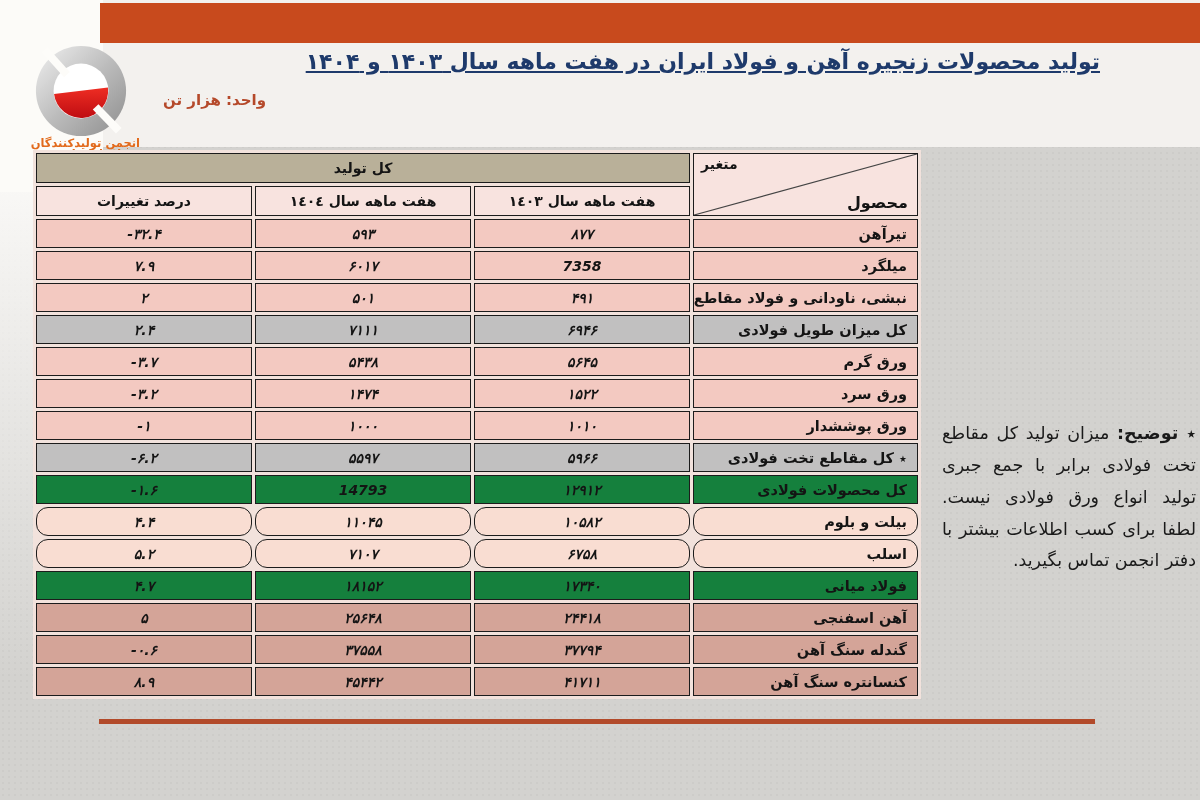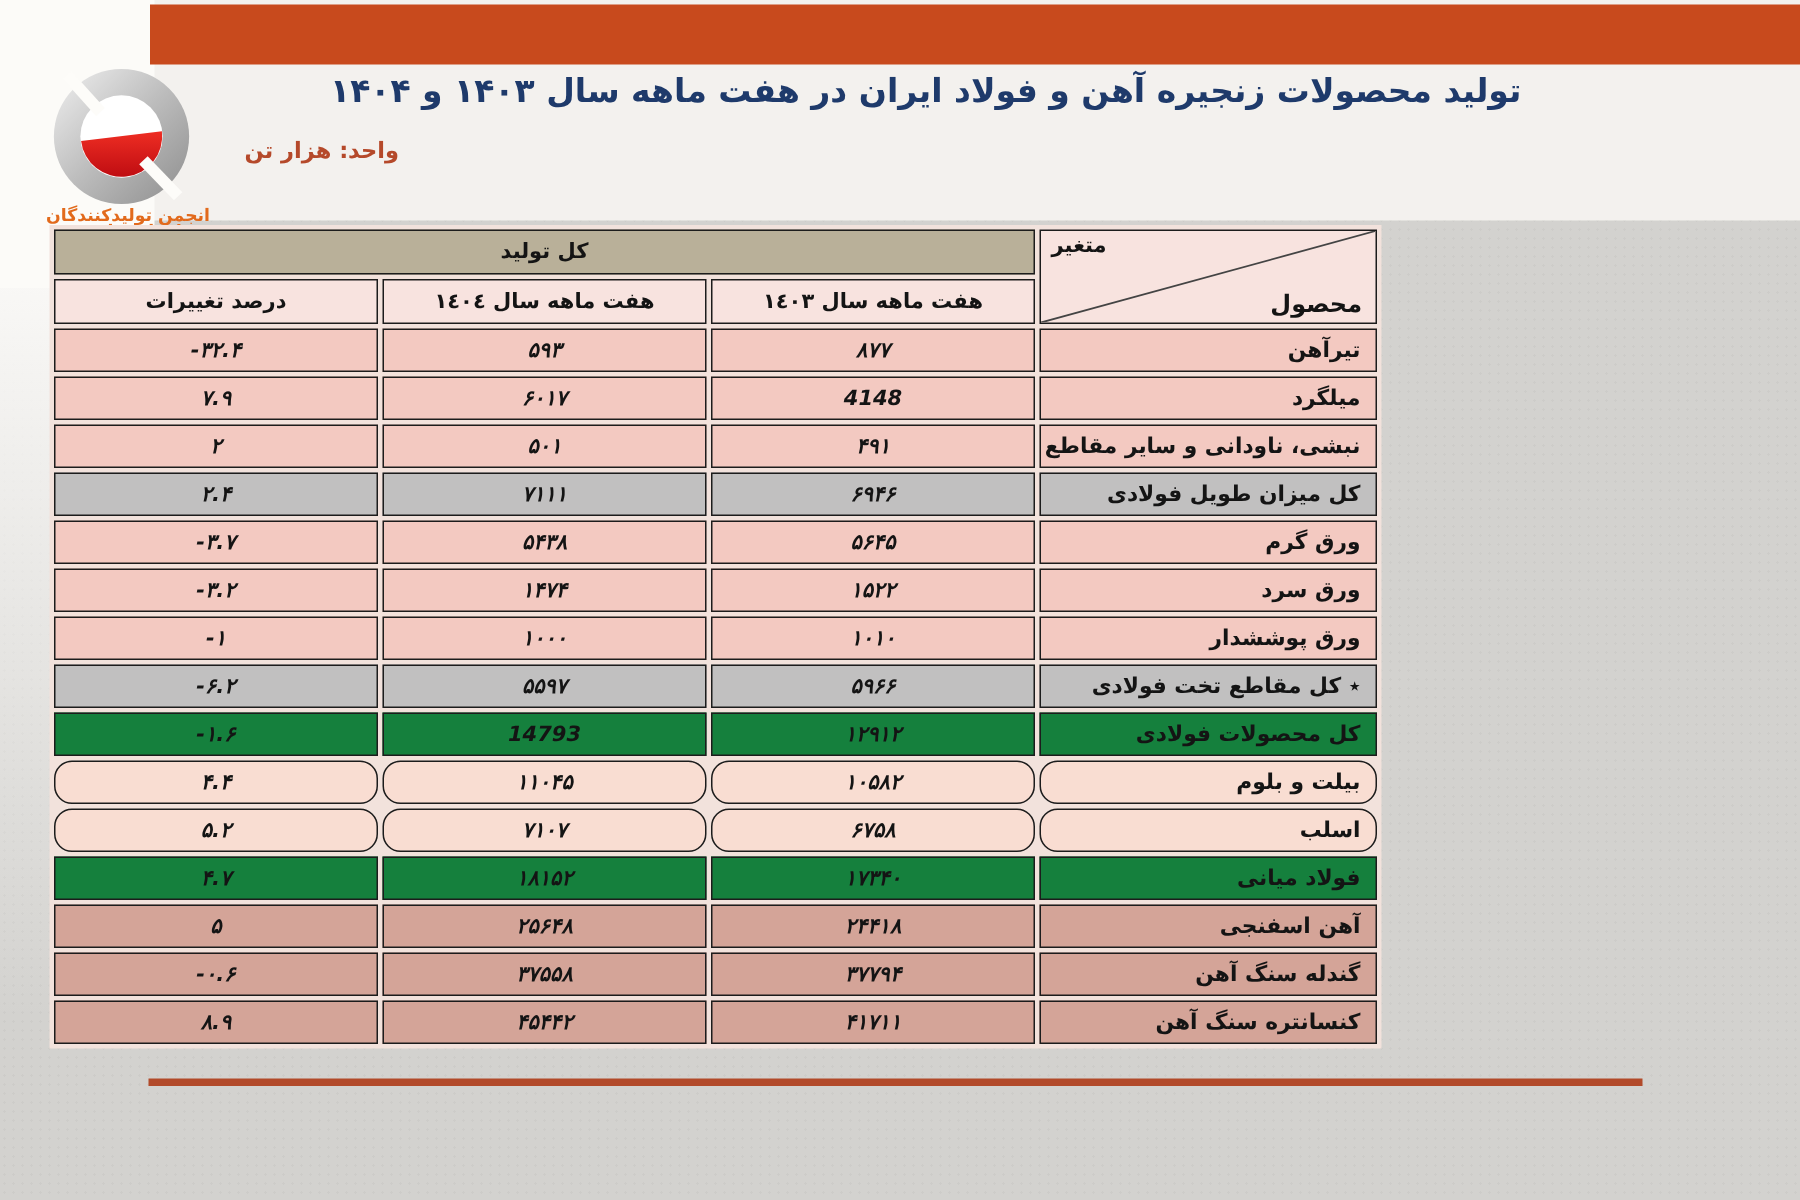--- a/index.html
+++ b/index.html
@@ -4,22 +4,22 @@
 <style>
   html,body{margin:0;padding:0;}
   body{width:1200px;height:800px;overflow:hidden;font-family:"DejaVu Sans",sans-serif;}
   .page{position:relative;width:1200px;height:800px;background:#d3d2cf;
         background-image:radial-gradient(#cdccc9 0.8px, transparent 0.9px);background-size:6px 6px;overflow:hidden;}
   .header-band{position:absolute;left:0;top:0;width:100%;height:147px;background:#f3f1ee;}
   .left-strip{position:absolute;left:0;top:0;width:34px;height:100%;
               background:linear-gradient(180deg,#fbfaf8 20%,rgba(211,210,207,0) 85%);}
   .logo-panel{position:absolute;left:0;top:0;width:103px;height:192px;background:#fcfbf8;}
   .top-bar{position:absolute;left:100px;top:3px;right:0;height:40px;background:#c84a1d;}
-  .title{position:absolute;top:49px;left:220px;width:880px;text-align:left;direction:rtl;
-         font-size:22px;font-weight:bold;color:#1e3a6b;}
+  .title{position:absolute;top:49px;left:220px;width:880px;text-align:right;direction:rtl;
+         font-size:22px;font-weight:bold;color:#1e3a6b;text-decoration:underline;}
   .unit{position:absolute;top:91px;left:163px;direction:rtl;font-size:15px;font-weight:bold;color:#b5492a;}
   .logo{position:absolute;left:22px;top:42px;width:118px;text-align:right;}
   .logo svg{display:block;margin:0 auto;}
   .logo-text{font-size:11.5px;line-height:1.3;font-weight:bold;color:#e26a1c;direction:rtl;margin-top:-4px;}
   
   table.prod-table{position:absolute;left:33px;top:150px;width:888px;table-layout:fixed;
                    direction:rtl;border-spacing:3px;background:#f2e2dc;}
   table.prod-table td{border:1.5px solid #1c1c1c;font-weight:bold;color:#141414;text-align:center;
                       padding:0;height:27px;font-size:14px;white-space:nowrap;overflow:hidden;}
   td.total{background:#b9b099;font-size:17px;height:29px;}
@@ -105,26 +105,26 @@
     </thead>
     <tbody>
         <tr class="band-pink">
           <td class="product">تیرآهن</td>
           <td class="num-ltr">۸۷۷</td>
           <td class="num-ltr">۵۹۳</td>
           <td class="num-ltr">-۳۲.۴</td>
         </tr>
         <tr class="band-pink">
           <td class="product">میلگرد</td>
-          <td class="num-ltr">4148</td>
+          <td class="num-ltr">7358</td>
           <td class="num-ltr">۶۰۱۷</td>
           <td class="num-ltr">۷.۹</td>
         </tr>
         <tr class="band-pink">
-          <td class="product">نبشی، ناودانی و سایر مقاطع</td>
+          <td class="product">نبشی، ناودانی و فولاد مقاطع</td>
           <td class="num-ltr">۴۹۱</td>
           <td class="num-ltr">۵۰۱</td>
           <td class="num-ltr">۲</td>
         </tr>
         <tr class="band-gray">
           <td class="product">کل میزان طویل فولادی</td>
           <td class="num-ltr">۶۹۴۶</td>
           <td class="num-ltr">۷۱۱۱</td>
           <td class="num-ltr">۲.۴</td>
         </tr>
@@ -190,16 +190,19 @@
         </tr>
         <tr class="band-rose">
           <td class="product">کنسانتره سنگ آهن</td>
           <td class="num-ltr">۴۱۷۱۱</td>
           <td class="num-ltr">۴۵۴۴۲</td>
           <td class="num-ltr">۸.۹</td>
         </tr>
       </tbody>
   </table>
 
+  <div class="note">
+    <span class="nb">٭ توضیح:</span><span> میزان تولید کل مقاطع تخت فولادی برابر با جمع جبری تولید انواع ورق فولادی نیست. لطفا برای کسب اطلاعات بیشتر با دفتر انجمن تماس بگیرید.</span>
+  </div>
 
   <div class="bottom-line"></div>
 
 </div>
 
 </body></html>

